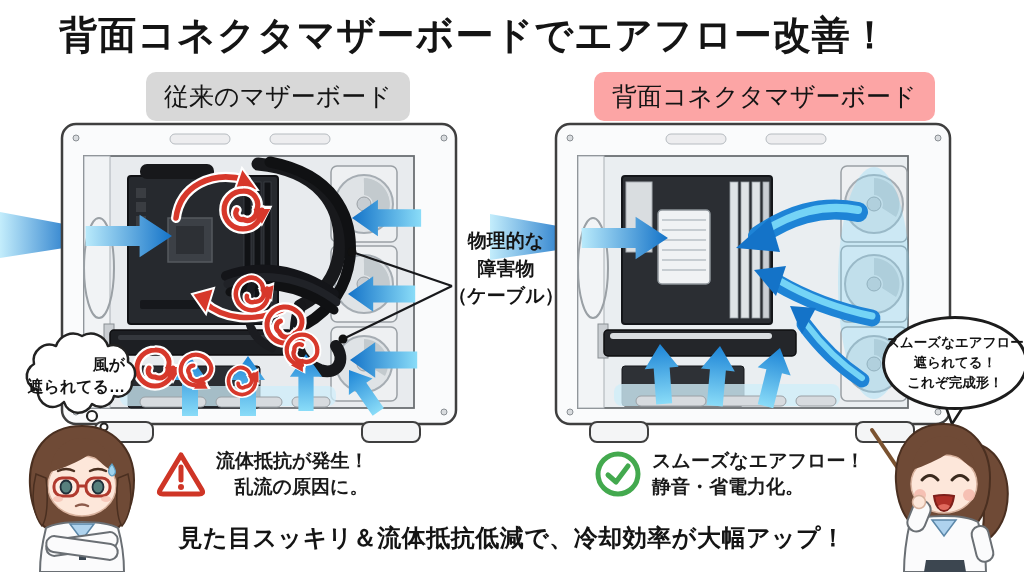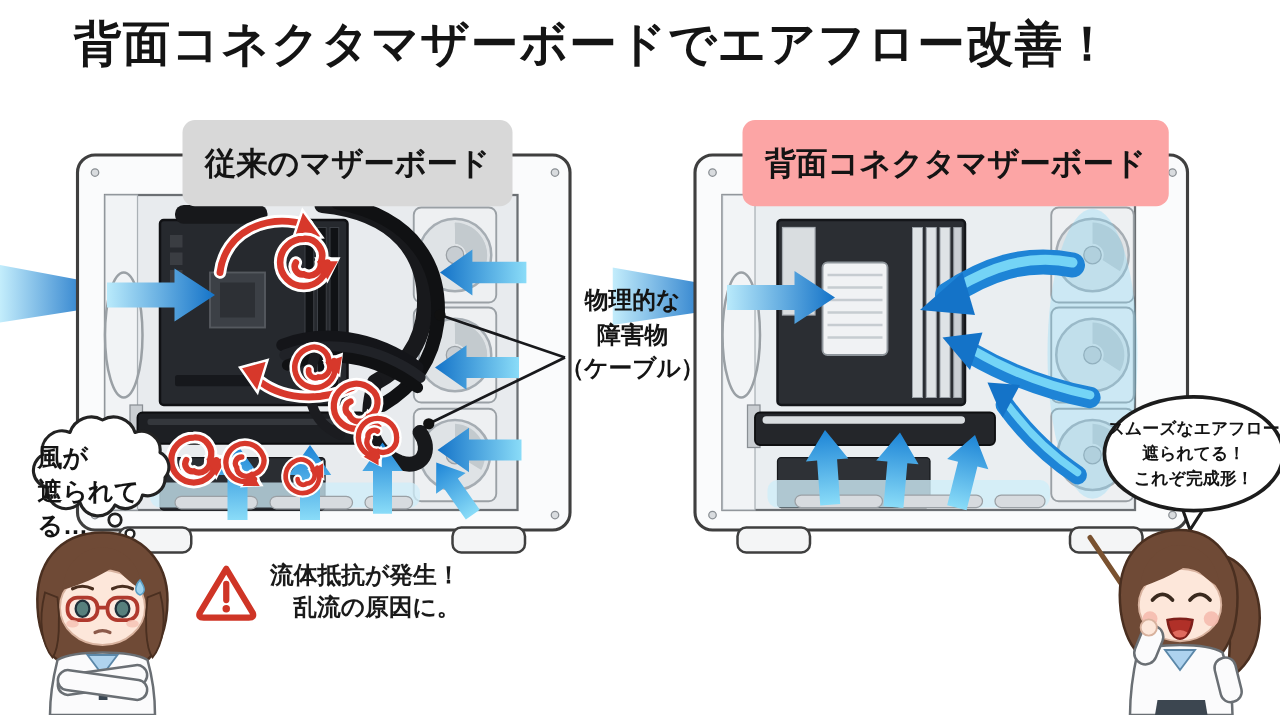--- a/index.html
+++ b/index.html
@@ -1,25 +1,25 @@
 <!DOCTYPE html>
 <html><head>
 <meta charset="utf-8">
 <style>
   html,body{margin:0;padding:0;}
   body{font-family:"Liberation Sans","DejaVu Sans",sans-serif;background:#fff;}
   #stage{position:relative;width:1024px;height:572px;background:#fff;overflow:hidden;}
   .abs{position:absolute;}
   .title{left:0;top:10px;width:949px;text-align:center;font-size:38px;font-weight:900;color:#141414;letter-spacing:1px;z-index:3;}
-  .pill{top:96px;font-size:25px;font-weight:700;color:#141414;padding:18px 18px;border-radius:10px;z-index:3;white-space:nowrap;}
+  .pill{top:72px;font-size:25px;font-weight:400;color:#141414;padding:8px 18px;border-radius:10px;z-index:3;white-space:nowrap;}
   .pill-left{left:146px;background:#d8d8d8;}
   .pill-right{left:594px;background:#fca5a5;}
   .case-svg{z-index:1;}
   .annotation{left:448px;top:227px;width:116px;text-align:center;font-size:19px;font-weight:800;color:#141414;line-height:1.45;z-index:5;}
-  .thought-text{left:30px;top:354px;width:106px;text-align:left;font-size:20px;font-weight:800;color:#141414;line-height:1.35;z-index:7;}
+  .thought-text{left:19px;top:354px;width:106px;text-align:right;font-size:16px;font-weight:800;color:#141414;line-height:1.35;z-index:7;}
   .bubble-right{left:882px;top:316px;width:140px;height:88px;background:#fff;border:3px solid #1c1c1c;border-radius:50%;display:flex;flex-direction:column;align-items:center;justify-content:center;font-size:13.5px;font-weight:800;color:#141414;line-height:1.5;z-index:7;text-align:center;}
   .callout{display:flex;align-items:center;gap:10px;z-index:4;}
   .callout-left{left:156px;top:448px;text-align:right;}
   .callout-right{left:594px;top:448px;}
   .callout .txt{font-size:19px;font-weight:900;color:#1a1a1a;line-height:1.35;white-space:nowrap;}
   .footer{left:0;top:522px;width:1024px;text-align:center;font-size:24px;font-weight:900;color:#141414;z-index:3;letter-spacing:0.5px;}
   .z6{z-index:6;} .z8{z-index:8;}
 </style>
 </head>
 <body>
@@ -292,21 +292,32 @@
       <path d="M25,5 L46,40 Q48,44 43,44 L7,44 Q2,44 4,40 Z" fill="#fff" stroke="#cf3526" stroke-width="5" stroke-linejoin="round"></path>
       <line x1="25" y1="17" x2="25" y2="30" stroke="#cf3526" stroke-width="5" stroke-linecap="round"></line>
       <circle cx="25" cy="37" r="3" fill="#cf3526"></circle>
     </svg>
     <div class="txt">
       <div>流体抵抗が発生！</div>
       <div>乱流の原因に。</div>
     </div>
   </div>
 
-
+  <div class="abs callout callout-right">
+    <svg width="48" height="48" viewBox="0 0 48 48">
+      <circle cx="24" cy="24" r="20" fill="#fff" stroke="#43a94e" stroke-width="5"></circle>
+      <path d="M14,25 L22,32 L34,16" fill="none" stroke="#43a94e" stroke-width="5" stroke-linecap="round" stroke-linejoin="round"></path>
+    </svg>
+    <div class="txt">
+      <div>スムーズなエアフロー！</div>
+      <div>静音・省電力化。</div>
+    </div>
+  </div>
+
+  <div class="abs footer">見た目スッキリ＆流体抵抗低減で、冷却効率が大幅アップ！</div>
 
   <svg class="abs z8" style="left:6px;top:408px;" width="152" height="164" viewBox="0 0 152 164">
     <path d="M76,18 C40,18 22,44 24,78 C25,100 34,116 40,120 L112,120 C120,112 128,96 128,72 C128,42 108,18 76,18 Z" fill="#6f4a36" stroke="#4a2f20" stroke-width="2"></path>
     <ellipse cx="76" cy="78" rx="34" ry="30" fill="#fde7da" stroke="#d8b29e" stroke-width="1.5"></ellipse>
     <path d="M44,64 C46,40 62,30 76,30 C92,30 106,42 108,64 C96,58 90,48 84,46 C72,54 58,60 44,64 Z" fill="#6f4a36"></path>
     <path d="M30,66 C24,90 28,108 36,118 C42,110 42,86 40,70 Z" fill="#6f4a36" stroke="#4a2f20" stroke-width="1.5"></path>
     <path d="M122,66 C128,90 124,108 116,118 C110,110 110,86 112,70 Z" fill="#6f4a36" stroke="#4a2f20" stroke-width="1.5"></path>
     <rect x="48" y="70" width="24" height="18" rx="8" fill="rgba(255,255,255,0.2)" stroke="#b03a2e" stroke-width="3"></rect>
     <rect x="80" y="70" width="24" height="18" rx="8" fill="rgba(255,255,255,0.2)" stroke="#b03a2e" stroke-width="3"></rect>
     <line x1="72" y1="78" x2="80" y2="78" stroke="#b03a2e" stroke-width="3"></line>

